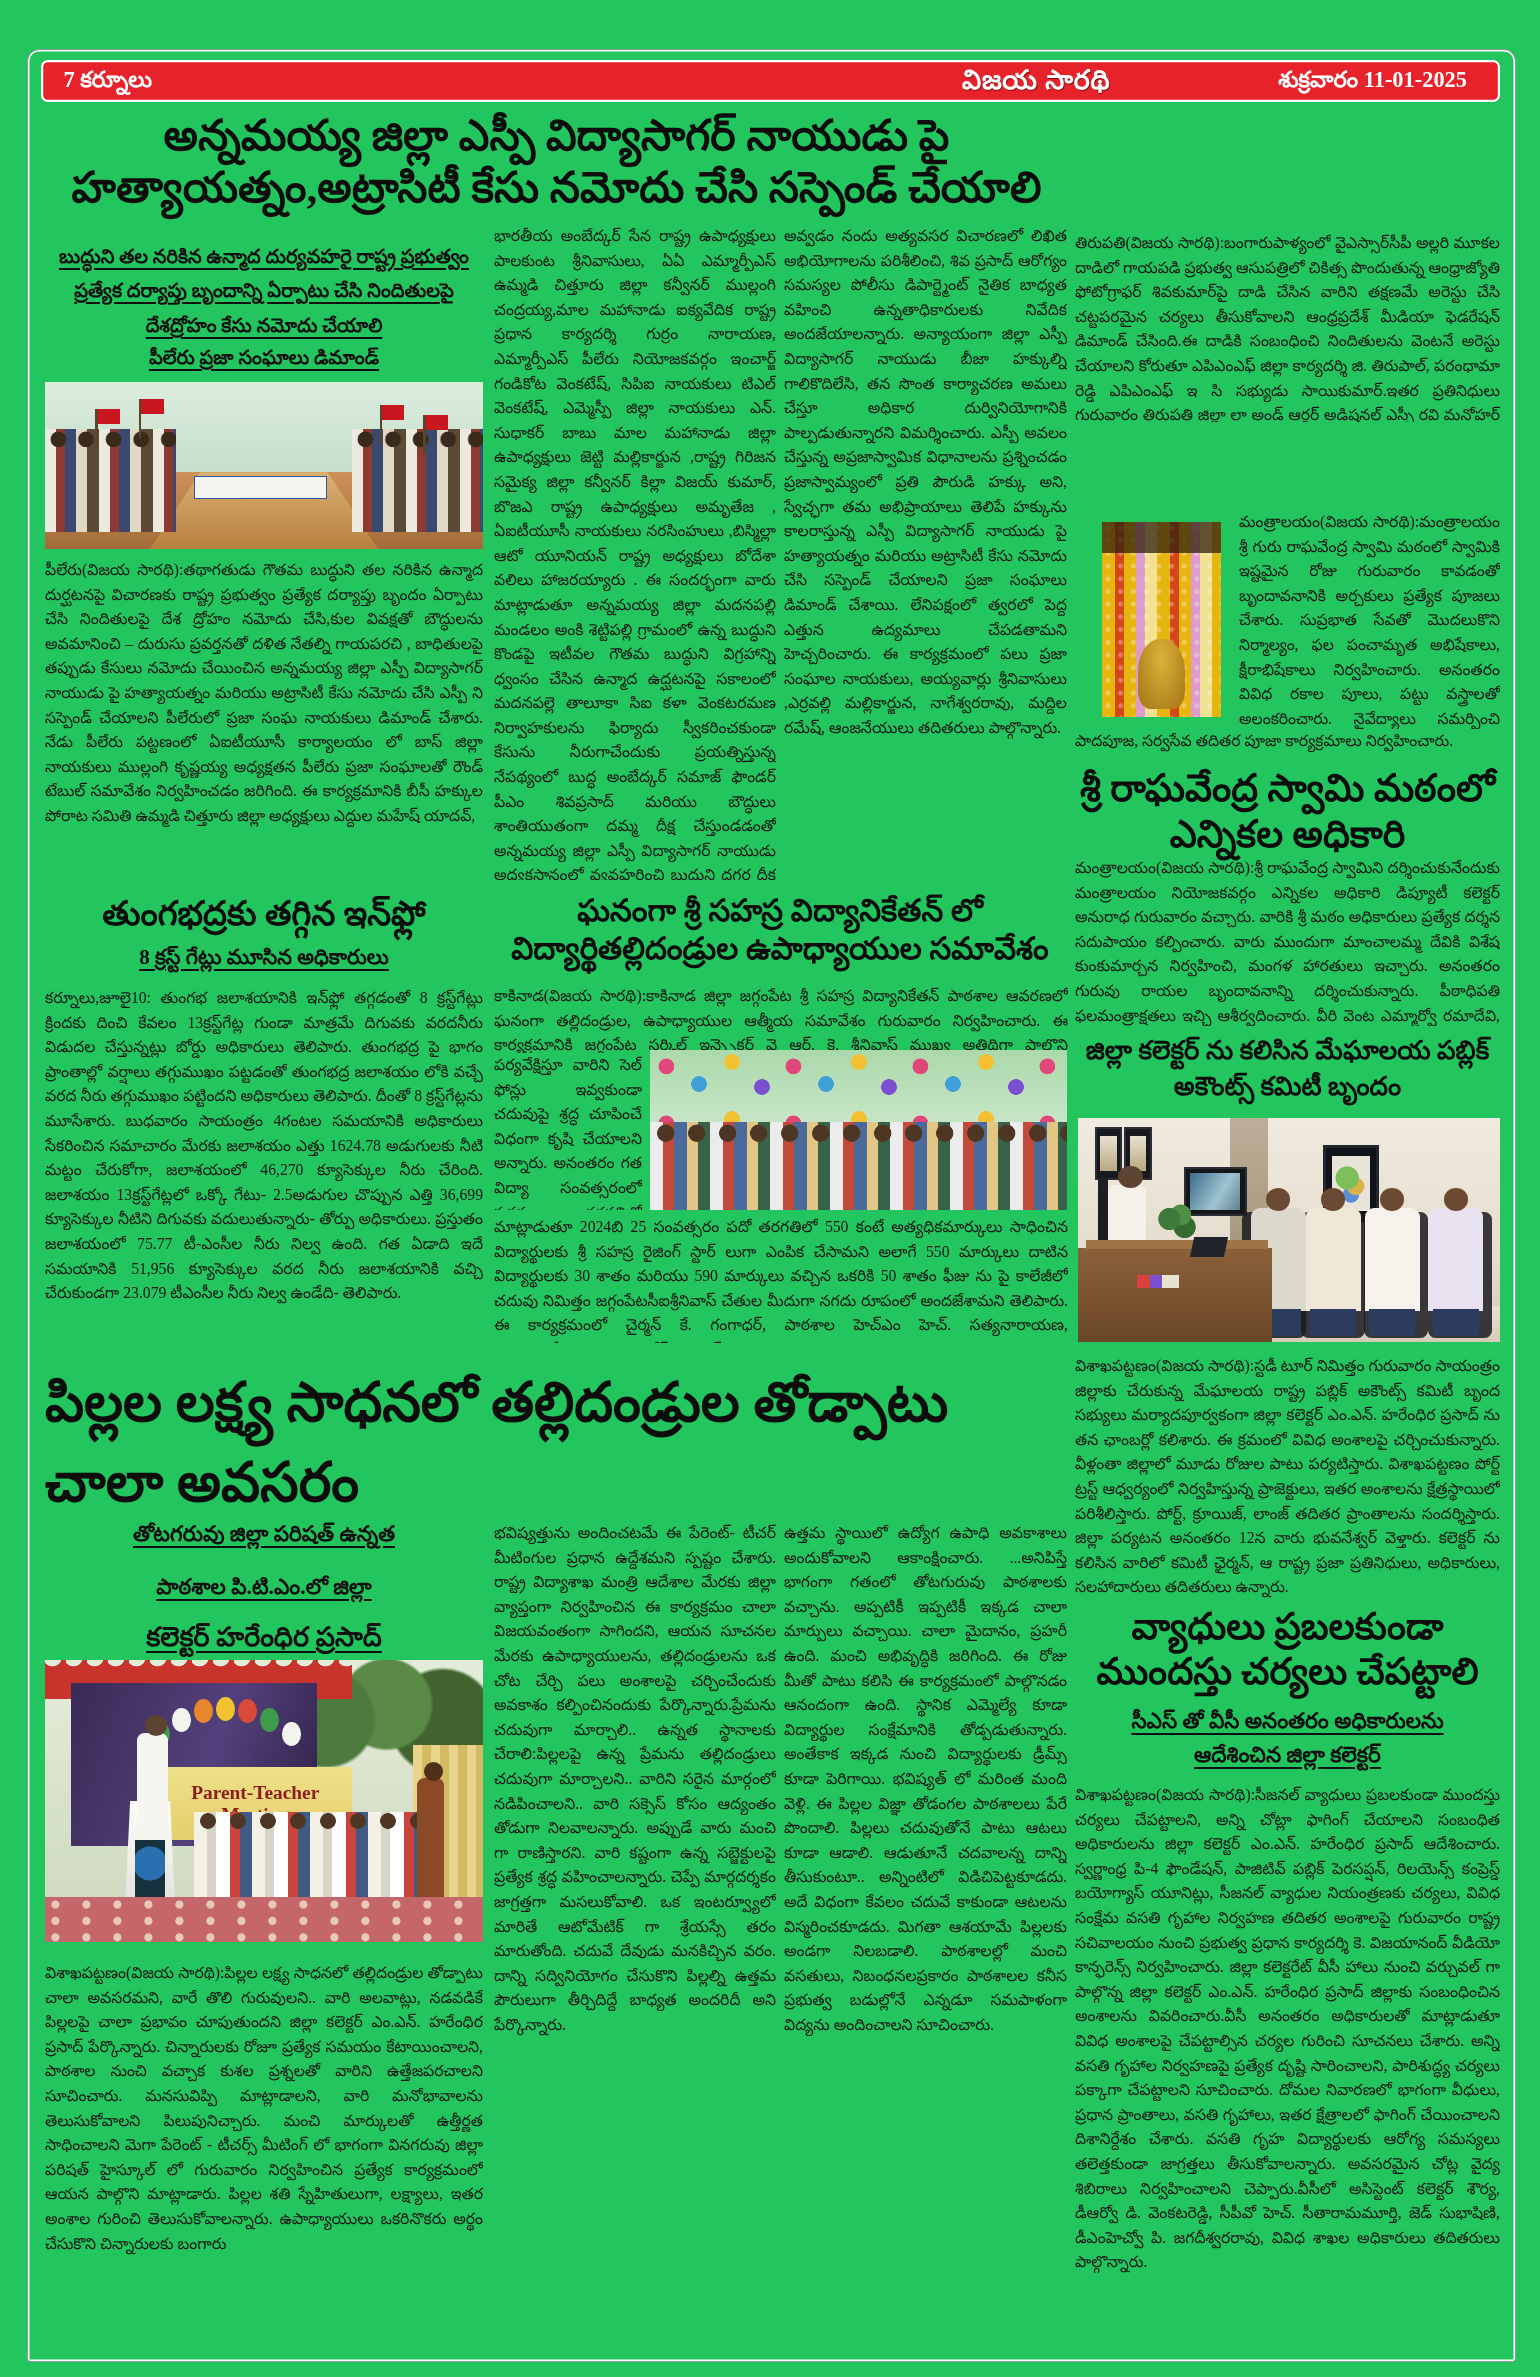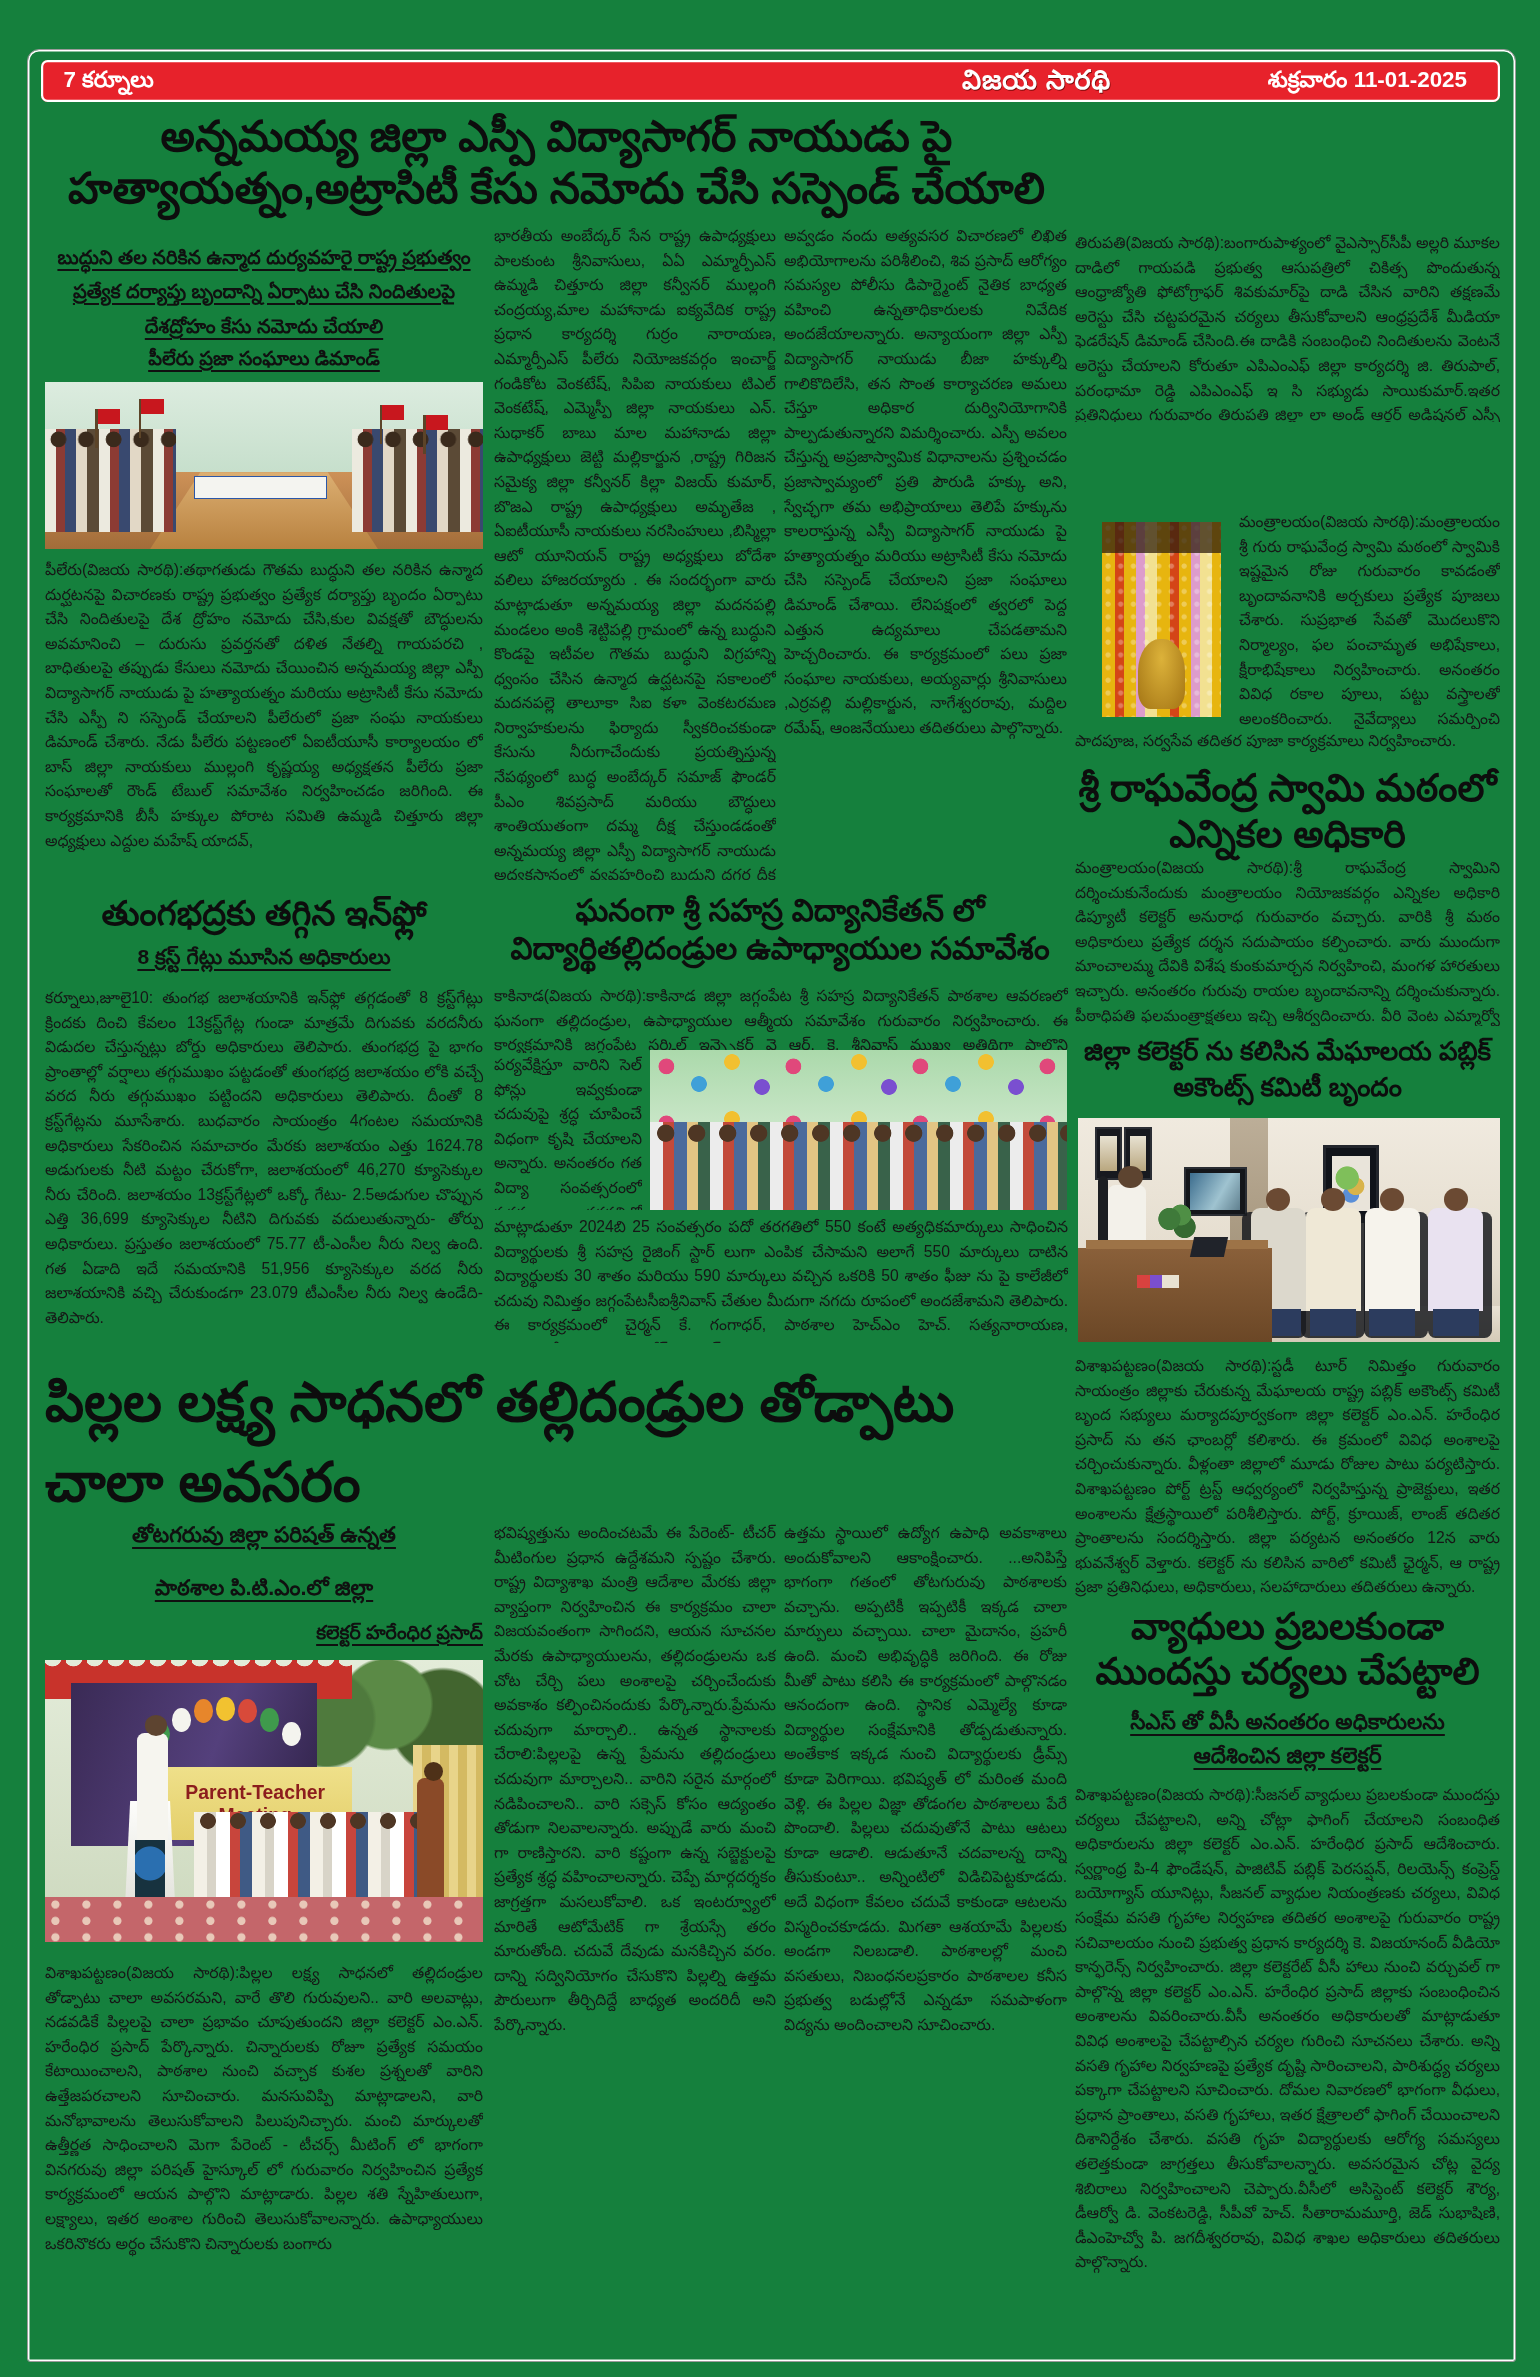--- a/index.html
+++ b/index.html
@@ -1,17 +1,17 @@
 <!DOCTYPE html>
 <html style="font-size:12px"><head>
 <meta charset="utf-8">
 <style>
   html,body{margin:0;padding:0;background:#ffffff;}
-  #page{position:relative;width:1541px;height:2377px;background:#15803d;overflow:hidden;
-        font-family:Liberation Sans, sans-serif;color:#1b1b1b;}
+  #page{position:relative;width:1541px;height:2377px;background:#22c55e;overflow:hidden;
+        font-family:Liberation Serif, serif;color:#1b1b1b;}
   .frame{position:absolute;left:27px;top:49px;width:1487px;height:2311px;
          border:1.5px solid #9a9a9a;border-radius:12px 12px 3px 3px;box-shadow:0 0 0 1.5px #fff inset;}
   
   .hbar{position:absolute;left:41px;top:60px;width:1459px;height:42px;background:#e7222b;
         border-radius:6.7px;box-shadow:0 0 0 2.2px #fff inset;}
   .hbar .plabel{position:absolute;left:22.4px;top:6.7px;font-size:22.4px;font-weight:bold;color:#fff;}
   .hbar .mast{position:absolute;left:921px;top:4.5px;font-size:27px;font-weight:bold;color:#fff;
               letter-spacing:0.7px;text-shadow:0.7px 0.7px 0 #7a0a0a;}
   .hbar .hdate{position:absolute;right:33px;top:6.7px;font-size:22.4px;font-weight:bold;color:#fff;}
   
@@ -158,21 +158,21 @@
     <div class="sc-wall"></div>
     <div class="sc-decor"></div>
     <div class="sc-people"></div>
   </div>
   <div class="bodytxt" style="left:494px;top:1053px;width:148px;height:157px;">పర్యవేక్షిస్తూ వారిని సెల్ ఫోన్లు ఇవ్వకుండా చదువుపై శ్రద్ధ చూపించే విధంగా కృషి చేయాలని అన్నారు. అనంతరం గత విద్యా సంవత్సరంలో పదవ తరగతిలో అత్యధిక మార్కులు సాధించిన విద్యార్థులకు జగ్గంపేటసీఐ వై. ఆర్.కె.శ్రీనివాస్ చేతుల మీదుగా సన్మానించినగదు ప్రోత్సాహంఅందజేశారు. ఈ కార్యక్రమంలో మేనేజింగ్ డైరెక్టర్ కందులమణికంఠ</div>
   <div class="bodytxt" style="left:494px;top:1215px;width:574px;height:128px;">మాట్లాడుతూ 2024బి 25 సంవత్సరం పదో తరగతిలో 550 కంటే అత్యధికమార్కులు సాధించిన విద్యార్థులకు శ్రీ సహస్ర రైజింగ్ స్టార్ లుగా ఎంపిక చేసామని అలాగే 550 మార్కులు దాటిన విద్యార్థులకు 30 శాతం మరియు 590 మార్కులు వచ్చిన ఒకరికి 50 శాతం ఫీజు ను పై కాలేజీలో చదువు నిమిత్తం జగ్గంపేటసీఐశ్రీనివాస్ చేతుల మీదుగా నగదు రూపంలో అందజేశామని తెలిపారు. ఈ కార్యక్రమంలో చైర్మన్ కే. గంగాధర్, పాఠశాల హెచ్ఎం హెచ్. సత్యనారాయణ, పంచాయతీకార్యదర్శి సంతోష్ కుమార్, పాఠశాల ఉపాధ్యాయులు, విద్యార్థిని ,విద్యార్థుల యొక్క తల్లిదండ్రులు తదితరులు పాల్గొన్నారు.</div>
 
   <div class="hl" style="left:45px;top:1363px;width:1023px;font-size:55px;text-align:left;line-height:1.45;">పిల్లల లక్ష్య సాధనలో తల్లిదండ్రుల తోడ్పాటు చాలా అవసరం</div>
   <div class="deck" style="left:45px;top:1522px;width:438px;font-size:21.6px;"><span>తోటగరువు జిల్లా పరిషత్ ఉన్నత</span></div>
   <div class="deck" style="left:45px;top:1575px;width:438px;font-size:21.6px;"><span>పాఠశాల పి.టి.ఎం.లో జిల్లా</span></div>
-  <div class="deck" style="left:45px;top:1622px;width:438px;font-size:19px;text-align:right;"><span>కలెక్టర్ హరేంధిర ప్రసాద్</span></div>
+  <div class="deck" style="left:45px;top:1622px;width:438px;font-size:27px;"><span>కలెక్టర్ హరేంధిర ప్రసాద్</span></div>
 
   <div class="photo" style="left:45px;top:1660px;width:438px;height:282px;">
     <div class="pt-sky"></div>
     <div class="pt-trees"></div>
     <div class="pt-frill"></div>
     <div class="pt-backdrop"></div>
     <div class="pt-bal" style="left:24%;top:22%;background:#3f9a4c;"></div>
     <div class="pt-bal" style="left:29%;top:17%;background:#f4f4ee;"></div>
     <div class="pt-bal" style="left:34%;top:14%;background:#e7862b;"></div>
     <div class="pt-bal" style="left:39%;top:13%;background:#f2c230;"></div>

